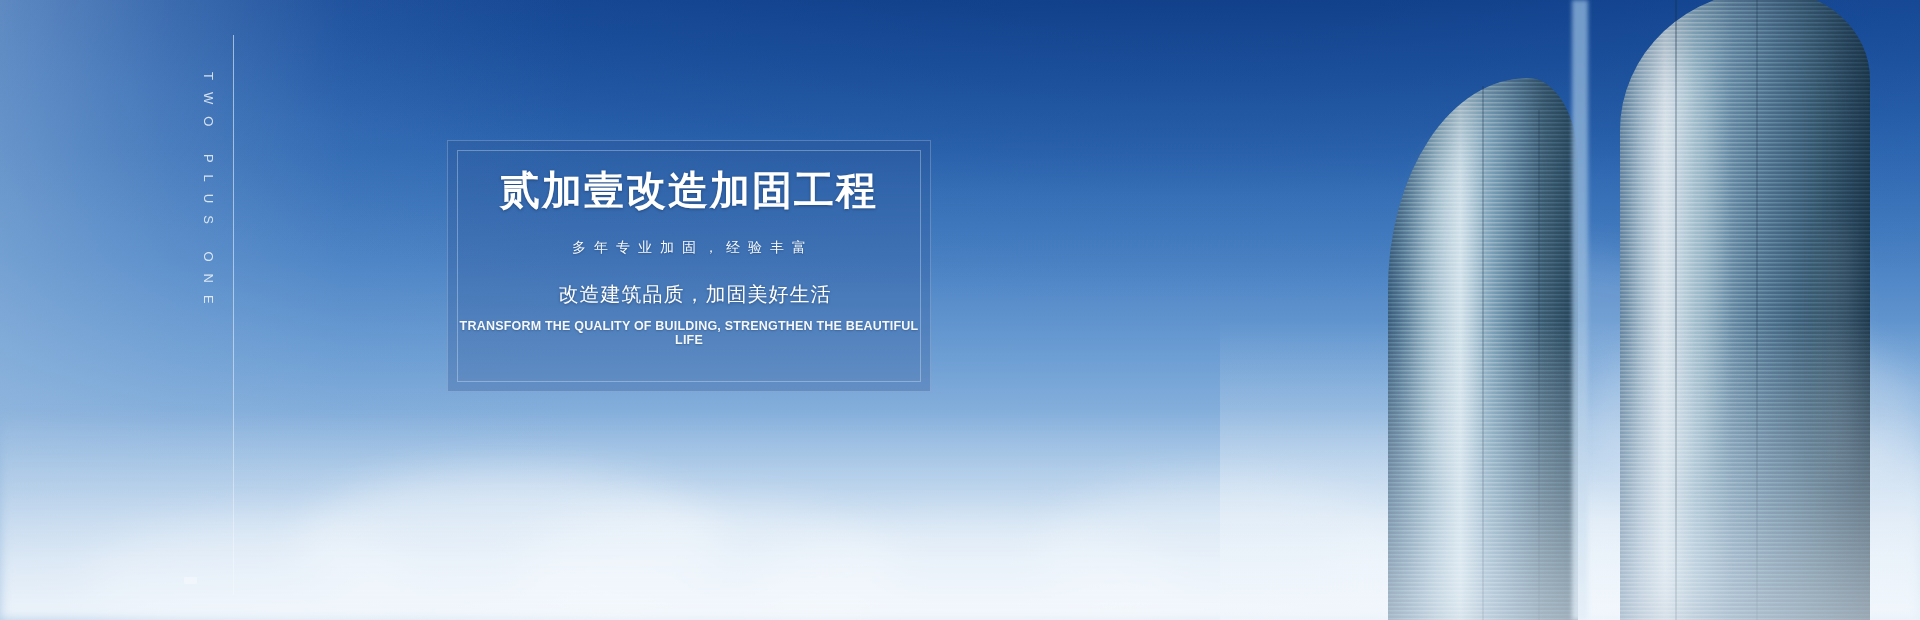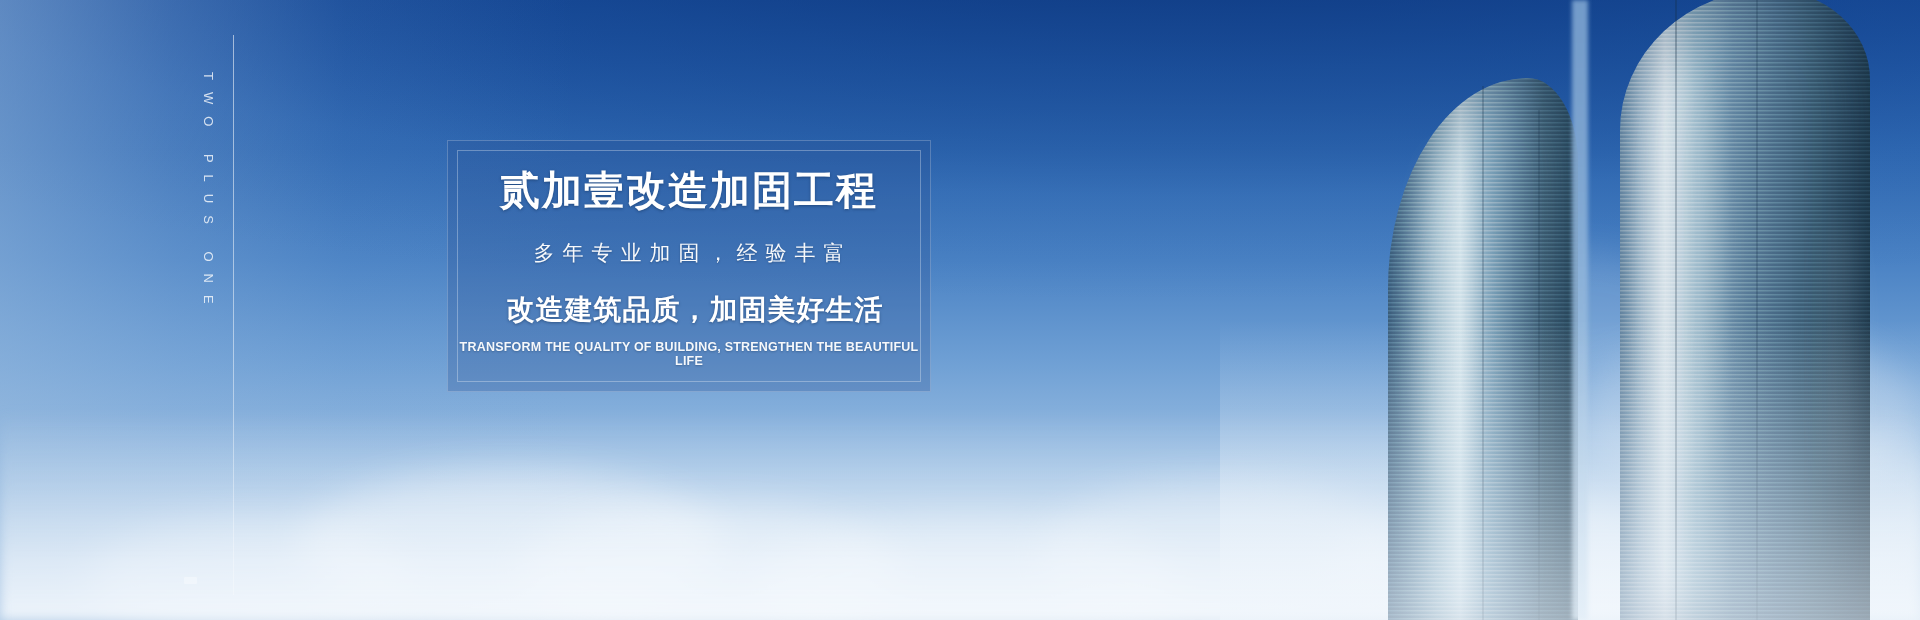--- a/index.html
+++ b/index.html
@@ -217,31 +217,31 @@
   .t-main {
     font-size: 40px;
     font-weight: 700;
     letter-spacing: 2px;
     line-height: 1.05;
     text-shadow: 0 1px 3px rgba(10,35,70,0.45);
     margin: 0;
   }
   .t-sub {
     margin: 28px 0 0 0;
-    font-size: 21px;
+    font-size: 14px;
     font-weight: 400;
     letter-spacing: 8px;
     text-indent: 8px;
     color: rgba(255,255,255,0.96);
     text-shadow: 0 1px 2px rgba(10,35,70,0.35);
   }
   .t-slogan {
     margin: 24px 0 0 12px;
-    font-size: 28px;
-    font-weight: 700;
+    font-size: 20px;
+    font-weight: 400;
     letter-spacing: 1px;
     text-shadow: 0 1px 3px rgba(10,35,70,0.45);
   }
   .t-en {
     margin: 11px 0 0 0;
     font-size: 12.5px;
     font-weight: 700;
     letter-spacing: 0.2px;
     color: rgba(255,255,255,0.95);
     text-shadow: 0 1px 2px rgba(10,35,70,0.30);

